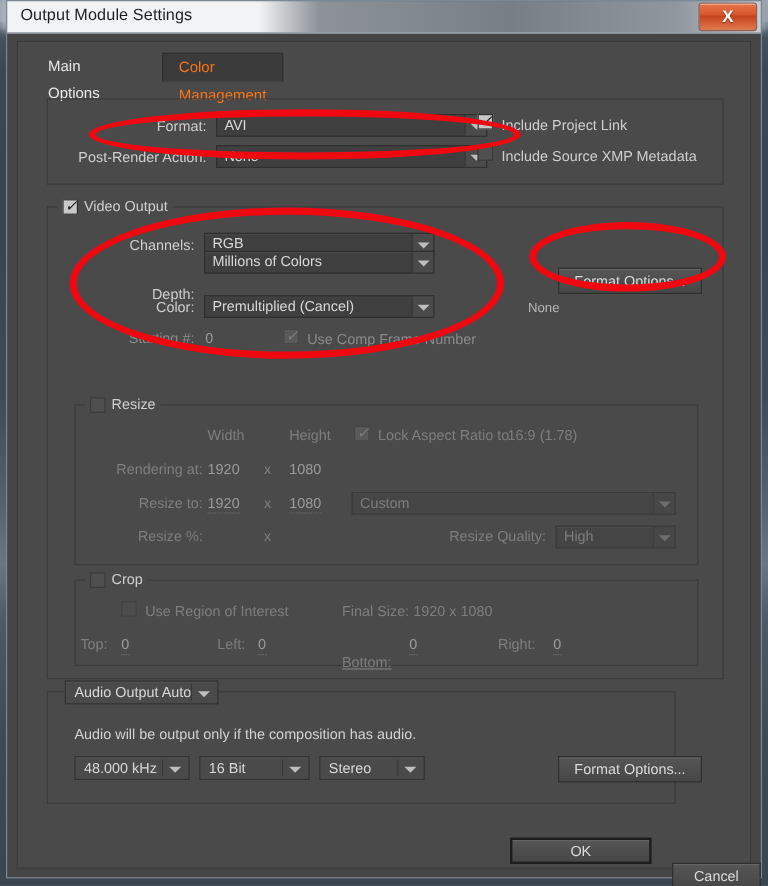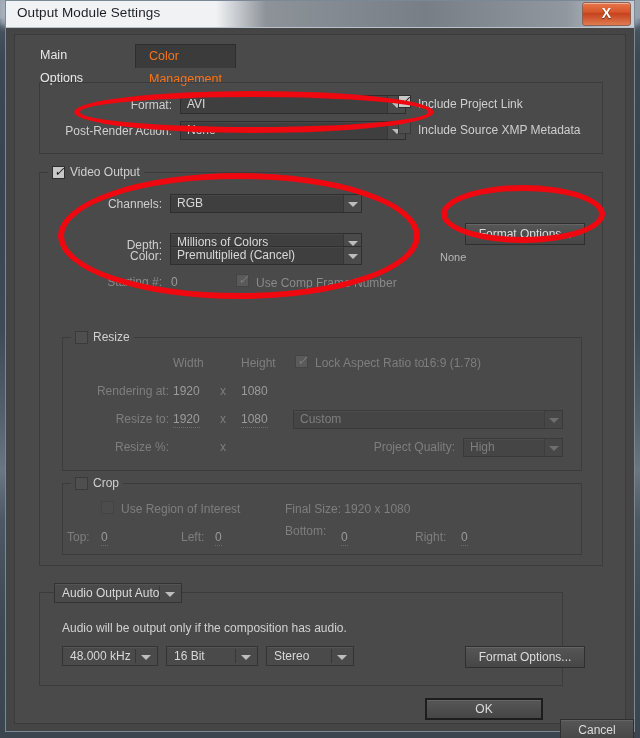--- a/index.html
+++ b/index.html
@@ -350,21 +350,21 @@
 
       <span class="lbl right" style="left:0px; top:24px; width:122px;">Channels:</span>
       <div class="dd" style="left:130px; top:21px; width:192px;">
         <span class="ddtext">RGB</span>
         <span class="ddarrowbox">
             <i class="ddarrow"></i>
           </span>
       </div>
 
       <span class="lbl right" style="left:0px; top:50px; width:122px;margin-top:15px;">Depth:</span>
-      <div class="dd" style="left:130px; top:60px; width:192px;padding-left:16px;">
+      <div class="dd" style="left:130px; top:36px; width:192px;padding-left:16px;">
         <span class="ddtext">Millions of Colors</span>
         <span class="ddarrowbox">
             <i class="ddarrow"></i>
           </span>
       </div>
 
       <span class="lbl right" style="left:0px; top:76px; width:122px;">Color:</span>
       <div class="dd" style="left:130px; top:73px; width:192px;">
         <span class="ddtext">Premultiplied (Cancel)</span>
         <span class="ddarrowbox">
@@ -408,21 +408,21 @@
         <span class="num" style="left:178px; top:74px;">1080</span>
         <div class="dd disabled" style="left:230px; top:72px; width:270px;">
           <span class="ddtext">Custom</span>
           <span class="ddarrowbox">
               <i class="ddarrow"></i>
             </span>
         </div>
 
         <span class="lbl right dim2" style="left:-10px; top:102px; width:116px;">Resize %:</span>
         <span class="lbl dim2" style="left:157px; top:102px;">x</span>
-        <span class="lbl right dim2" style="left:268px; top:102px; width:124px;">Project Quality:</span>
+        <span class="lbl right dim2" style="left:268px; top:102px; width:124px;">Resize Quality:</span>
         <div class="dd disabled" style="left:400px; top:100px; width:100px;">
           <span class="ddtext">High</span>
           <span class="ddarrowbox">
               <i class="ddarrow"></i>
             </span>
         </div>
       </div>
 
       <div class="group" style="left:22px; top:310px; width:520px; height:72px;">
         <span class="group-legend" style="background:#4a4a4a;">
@@ -433,29 +433,29 @@
         <span class="cb dis-off" style="left:38px; top:17px;"></span>
         <span class="lbl dim2" style="left:58px; top:18px;">Use Region of Interest</span>
         <span class="lbl dim2" style="left:222px; top:18px;">Final Size: 1920 x 1080</span>
 
         <span class="lbl dim2" style="left:4px; top:46px;">Top:</span>
         <span class="num" style="left:38px; top:46px;">0</span>
 
         <span class="lbl dim2" style="left:118px; top:46px;">Left:</span>
         <span class="num" style="left:152px; top:46px;">0</span>
 
-        <span class="lbl dim2" style="left:222px; top:40px;">Bottom:</span>
+        <span class="lbl dim2" style="left:222px; top:61px;text-decoration:underline;">Bottom:</span>
         <span class="num" style="left:278px; top:46px;">0</span>
 
         <span class="lbl dim2" style="left:352px; top:46px;">Right:</span>
         <span class="num" style="left:398px; top:46px;">0</span>
       </div>
     </div>
 
-    <div class="group" style="left:24px; top:557px; width:524px; height:94px;">
+    <div class="group" style="left:24px; top:541px; width:524px; height:94px;">
       <div class="combo" style="left:14px; top:-10px; width:128px;">
         <span class="ctext">Audio Output Auto</span>
         <span class="cdiv"></span>
         <span class="carrow"></span>
       </div>
 
       <span class="lbl" style="left:22px; top:28px; color:#d2d2d2;">Audio will be output only if the composition has audio.</span>
 
       <div class="combo" style="left:22px; top:53px; width:96px;">
         <span class="ctext">48.000 kHz</span>

